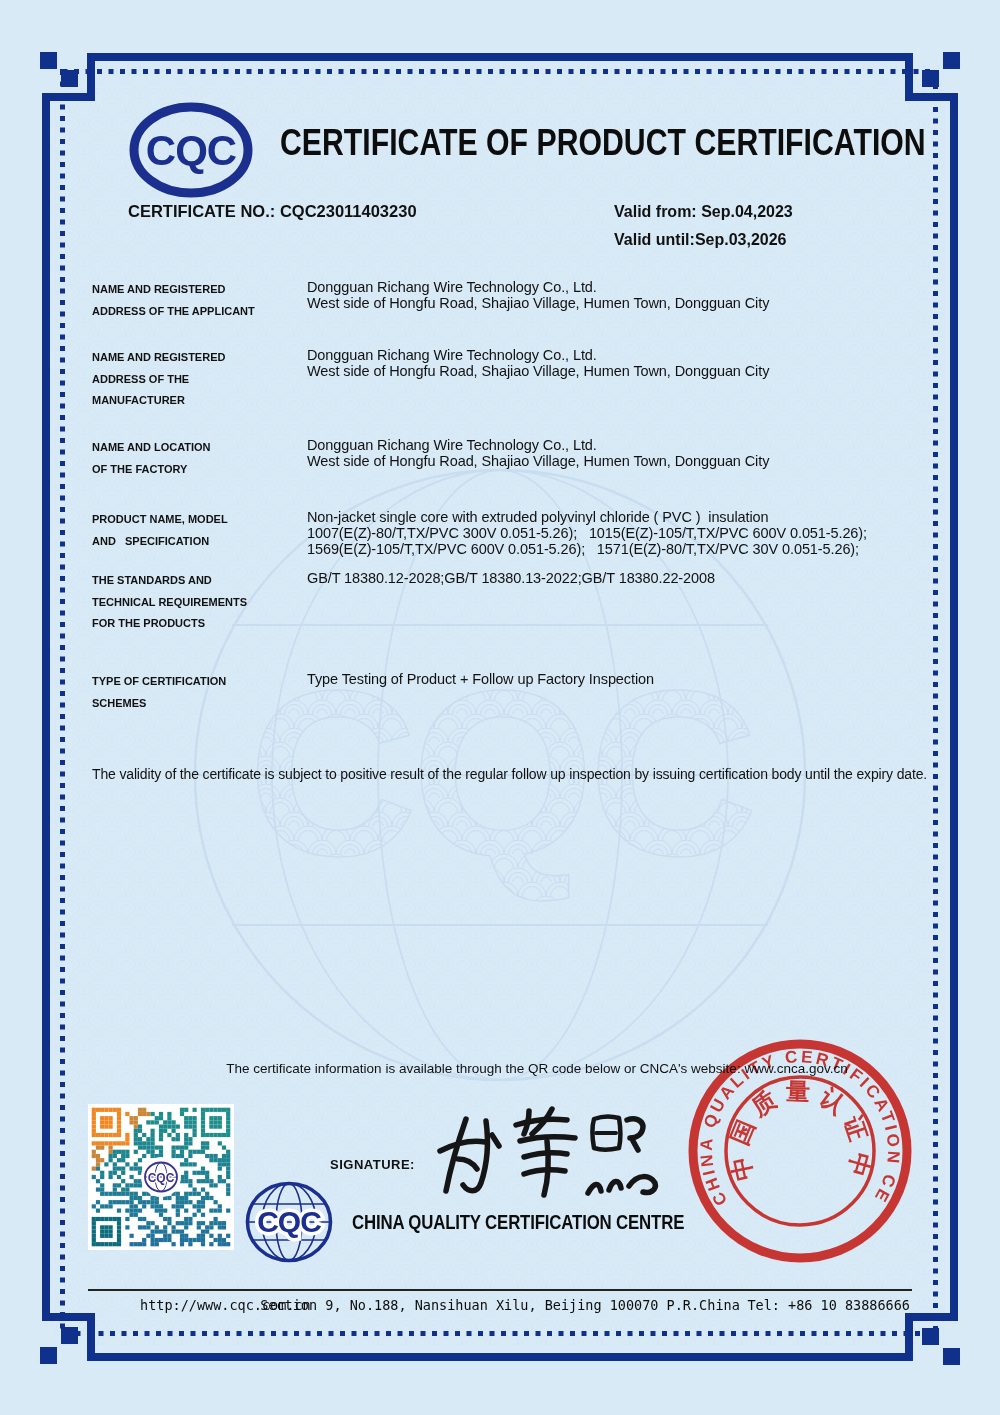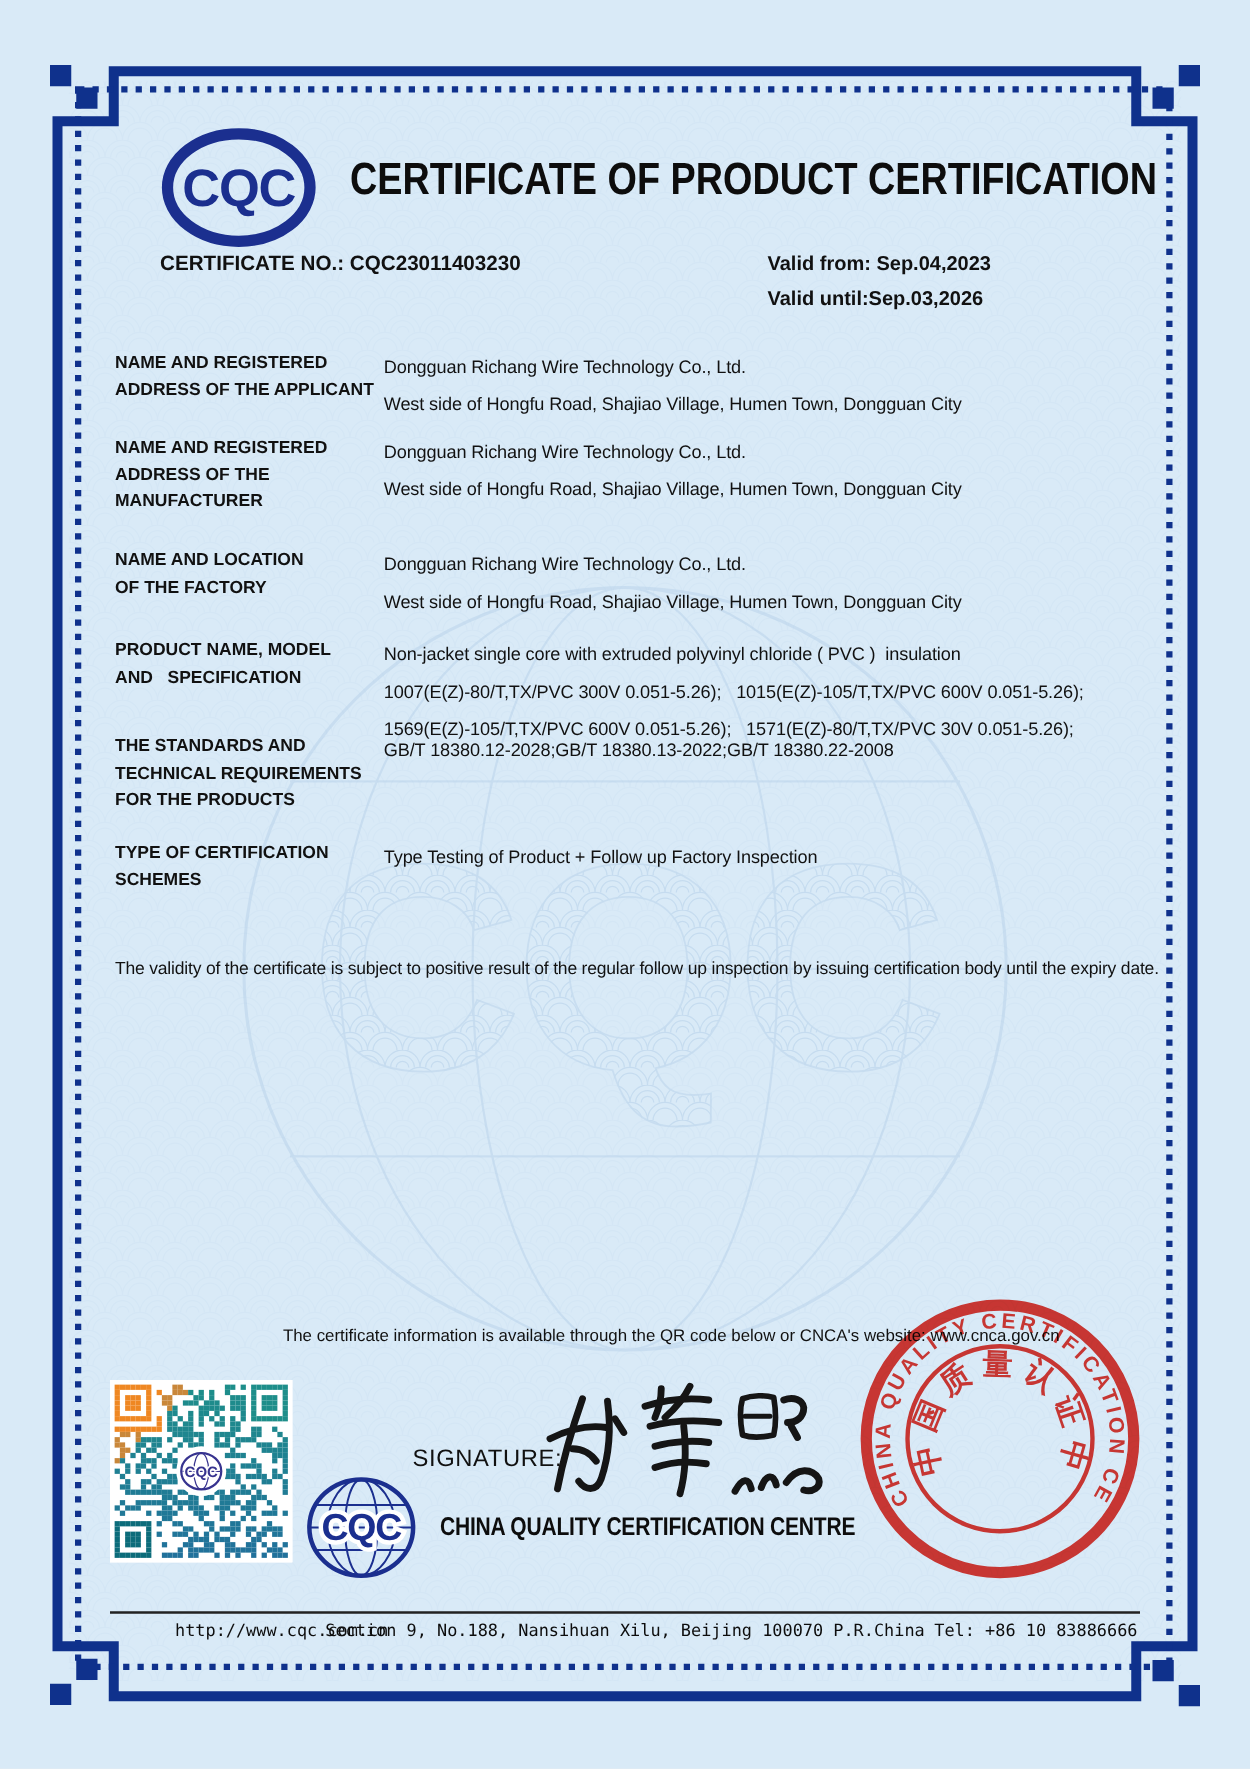--- a/index.html
+++ b/index.html
@@ -16,33 +16,33 @@
     transform:scaleX(0.84);transform-origin:0 0;white-space:nowrap;letter-spacing:0;
   }
   
   .certno{left:128px;top:202px;font-size:16.5px;font-weight:bold;white-space:nowrap;}
   .validline{left:614px;font-size:16px;white-space:nowrap;}
   .validline .lbl{font-weight:bold;}
   .validline .val{font-weight:600;}
   .vfrom{top:203px;text-align:center;} .vuntil{top:231px;}
   
   .row{position:absolute;left:92px;width:824px;display:flex;align-items:flex-start;}
-  .row .lbl{width:215px;font-weight:bold;font-size:14px;line-height:21.5px;white-space:pre-wrap;}
-  .row .val{flex:1;font-size:14.5px;line-height:30px;white-space:pre-wrap;letter-spacing:-0.1px;}
-  .r1{top:279px}.r2{top:347px}.r3{top:437px}.r4{top:509px}.r5{top:586px}.r6{top:671px}
+  .row .lbl{width:215px;font-weight:bold;font-size:11px;line-height:21.5px;white-space:pre-wrap;}
+  .row .val{flex:1;font-size:14.5px;line-height:16px;white-space:pre-wrap;letter-spacing:-0.1px;}
+  .r1{top:279px}.r2{top:347px}.r3{top:437px}.r4{top:509px}.r5{top:570px}.r6{top:671px}
   
   .certify{left:92px;width:830px;font-size:14px;letter-spacing:-0.15px;white-space:nowrap;}
   .c1{top:741px}.c2{top:766px}
   
   .qrnote{left:130px;top:1061px;width:814px;text-align:center;font-size:13.5px;white-space:nowrap;}
   
   .qrwrap{left:88px;top:1104px;width:146px;height:146px;background:#fff;}
   .qremblem{position:absolute;left:53px;top:53px;width:40px;height:40px;background:#fff;border-radius:50%;
             display:flex;align-items:center;justify-content:center;}
-  .sig-label{left:330px;top:1157px;font-size:19px;font-weight:normal;letter-spacing:0.5px;}
+  .sig-label{left:330px;top:1157px;font-size:13px;font-weight:bold;letter-spacing:0.5px;}
   .sig-svg{left:428px;top:1105px;}
   .issuer-logo{left:244px;top:1180px;}
   .issuer-name{left:352px;top:1210px;font-size:20.5px;font-weight:bold;color:#0d0d0d;
                transform:scaleX(0.82);transform-origin:0 0;white-space:nowrap;letter-spacing:-0.2px;}
   .stamp{left:683px;top:1034px;mix-blend-mode:multiply;opacity:0.9;}
   
   .footrule{left:88px;top:1289px;width:824px;height:2px;background:#222;}
   .footer-text{top:1297px;font-family:"DejaVu Sans Mono",monospace;font-size:13.5px;white-space:nowrap;color:#0d0d0d;}
   .f-web{left:92px;margin-left:48px;}
   .f-addr{left:500px;transform:translateX(-50%);}

